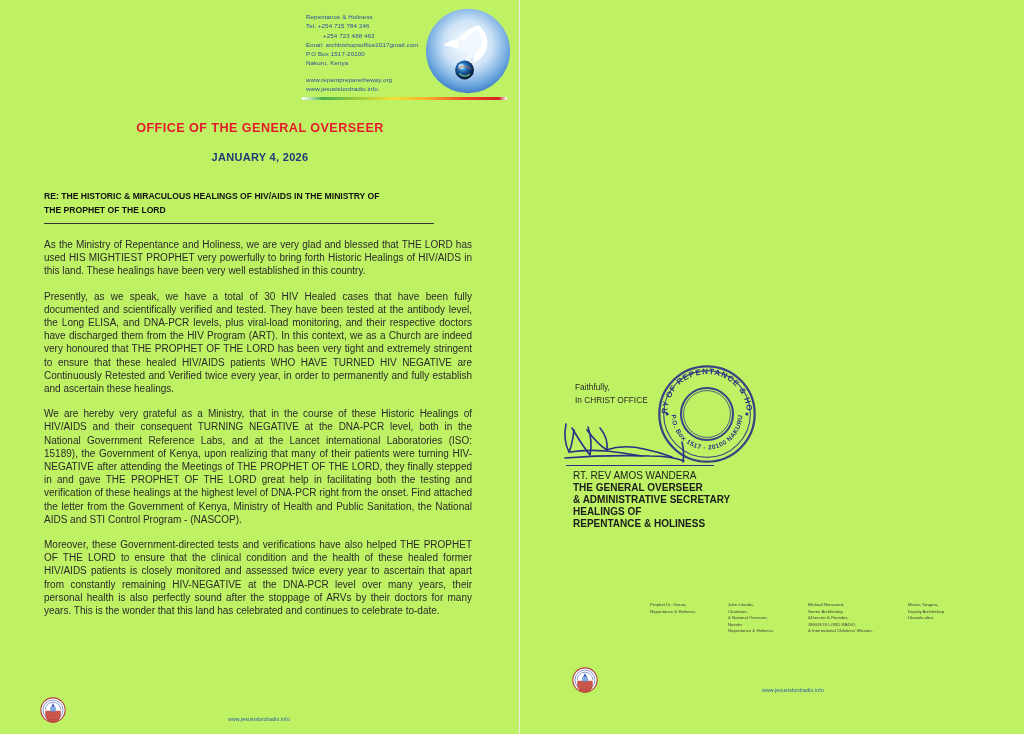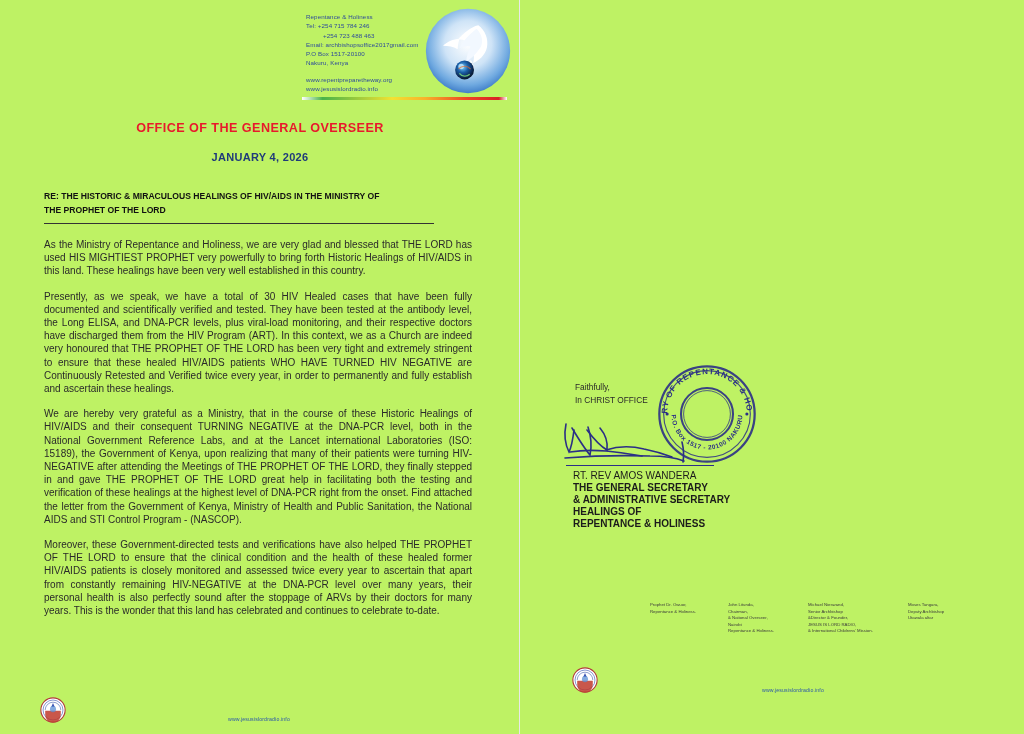--- a/index.html
+++ b/index.html
@@ -336,21 +336,21 @@
       </text>
       <circle cx="14" cy="60" r="1.8" fill="#2b2f86"></circle>
       <circle cx="106" cy="60" r="1.8" fill="#2b2f86"></circle>
     </svg>
   </div>
 
   <div class="sig-rule"></div>
 
   <div class="sig-name">
     <div>RT. REV AMOS WANDERA</div>
-    <div class="strong">THE GENERAL SECRETARY</div>
+    <div class="strong">THE GENERAL OVERSEER</div>
     <div class="strong">&amp; ADMINISTRATIVE SECRETARY</div>
     <div class="strong">HEALINGS OF</div>
     <div class="strong">REPENTANCE &amp; HOLINESS</div>
   </div>
 
   <div class="credits">
     <div class="credit-col c1">
       <div>Prophet Dr. Owuor,</div>
       <div>Repentance &amp; Holiness.</div>
     </div>

